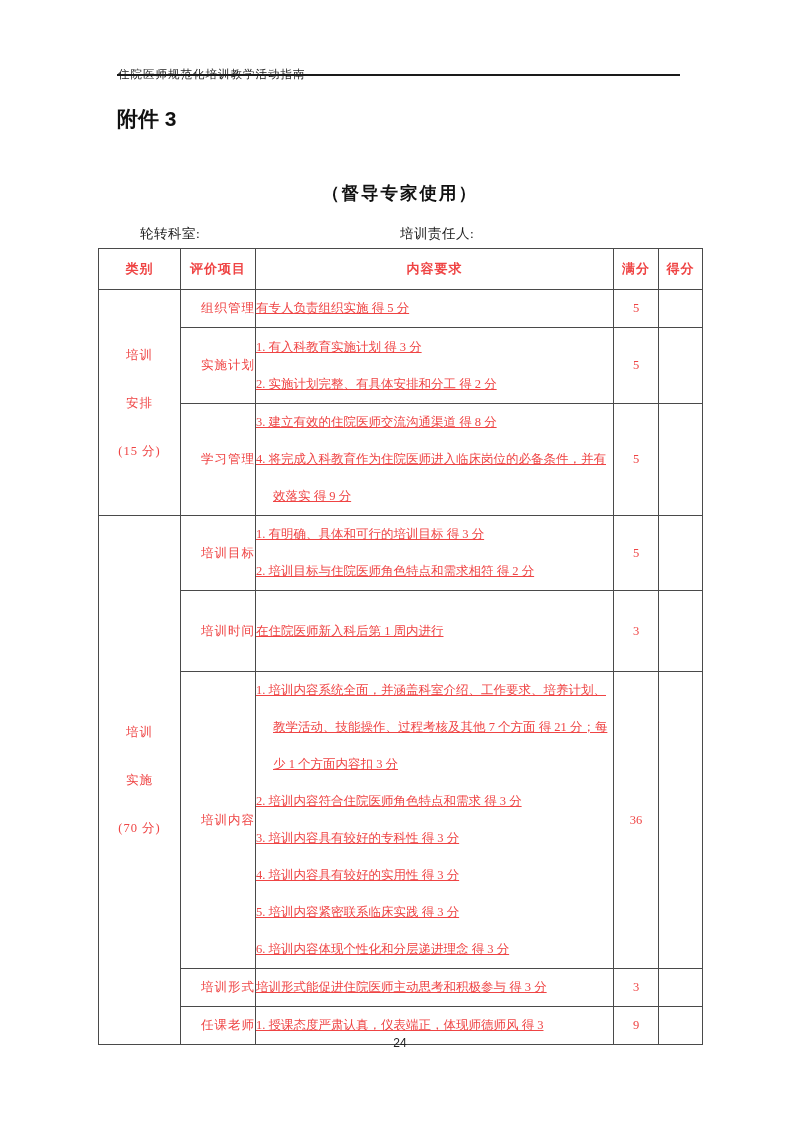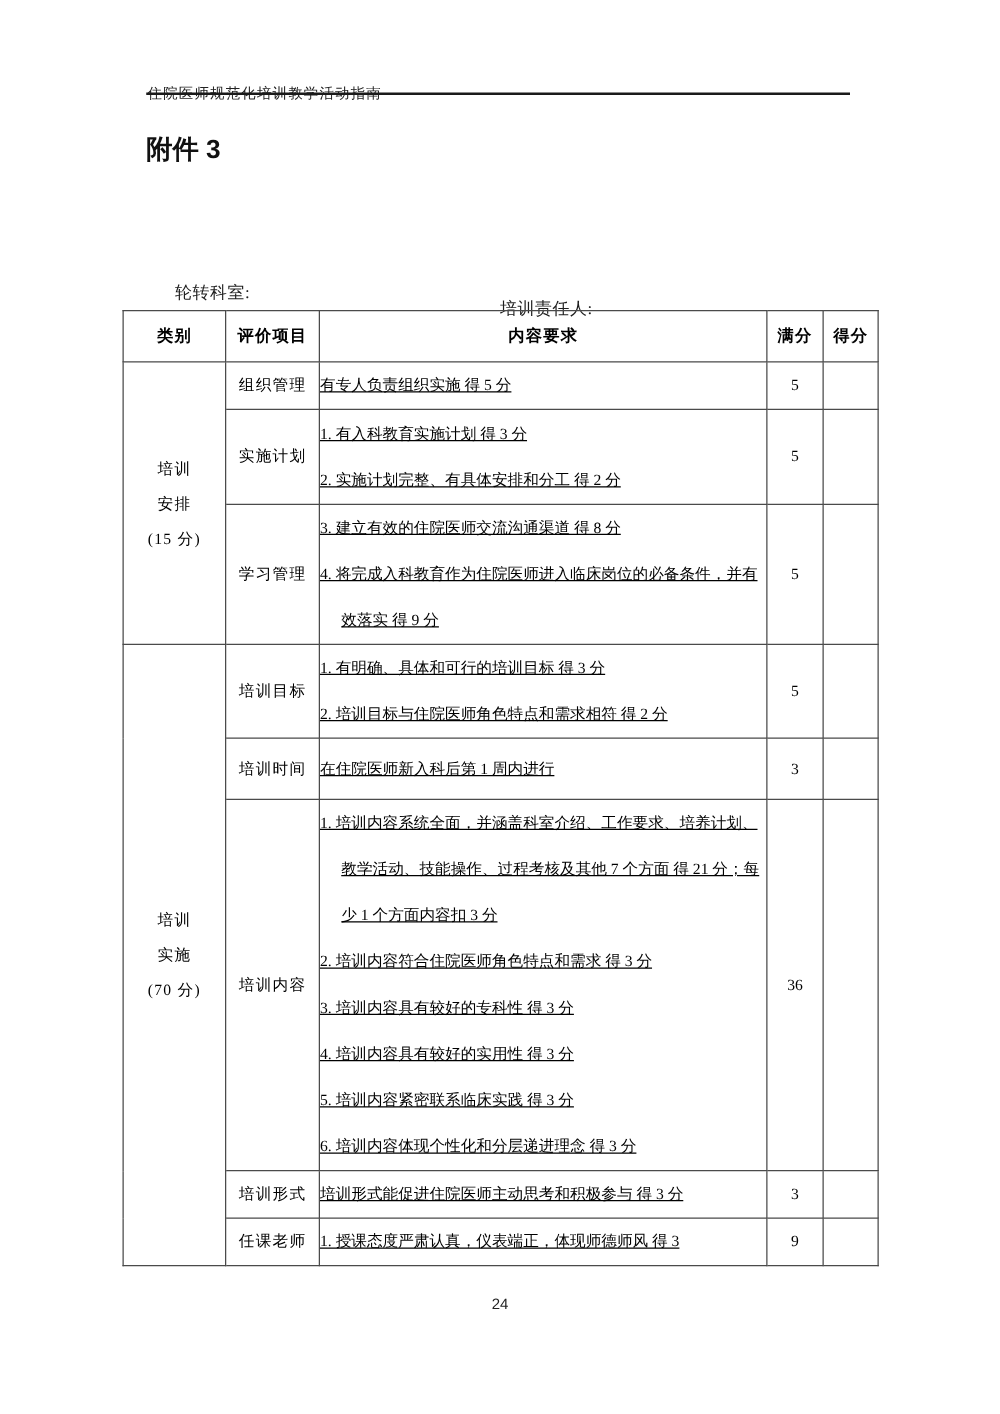--- a/index.html
+++ b/index.html
@@ -29,71 +29,72 @@
     text-align:center;font-size:19px;font-weight:bold;
     letter-spacing:2.5px;color:#111;
   }
   .doc-subtitle{
     position:absolute;top:181px;left:0;width:100%;
     text-align:center;font-size:17.5px;font-weight:bold;
     letter-spacing:2px;color:#111;
   }
   .field-row{position:absolute;top:225px;left:0;width:100%;font-size:13.5px;}
   .field-rotation{position:absolute;left:140px;top:0;letter-spacing:0.5px;}
-  .field-trainer{position:absolute;left:400px;top:13px;letter-spacing:0.5px;}
+  .field-trainer{position:absolute;left:400px;top:0;letter-spacing:0.5px;}
 
   table.eval{
     position:absolute;top:248px;left:98px;
     width:604px;border-collapse:collapse;table-layout:fixed;
-    font-size:12.5px;color:#000000;padding-left:14px;
+    font-size:12.5px;color:#ef4444;padding-left:14px;
   }
   table.eval th,table.eval td{
     border:1px solid #4a4a4a;
     vertical-align:middle;
     padding:0;
     overflow:hidden;
   }
   table.eval th{
     font-size:13px;font-weight:bold;text-align:center;letter-spacing:1px;
   }
   td.cat{
-    text-align:center;white-space:pre-line;line-height:28px;
+    text-align:center;white-space:pre-line;line-height:48px;
     letter-spacing:1px;
   }
-  td.project{text-align:center;letter-spacing:1px;}
+  td.project{text-align:right;letter-spacing:1px;}
   td.content{text-align:left;padding:3px 8px 3px 10px;text-decoration:underline;}
   td.content .item{
     line-height:37px;
     padding-left:17px;text-indent:-17px;
   }
   td.max,td.score{text-align:center;font-size:12.5px;}
   tr.h-head{height:41px;}
   tr.h-r1{height:35px;}
   tr.h-r2{height:76px;}
   tr.h-r3{height:105px;}
   tr.h-r4{height:73px;}
-  tr.h-r5{height:49px;margin-left:13px;}
+  tr.h-r5{height:81px;margin-left:13px;}
   tr.h-r6{height:297px;}
   tr.h-r7{height:37px;}
   tr.h-r8{height:36px;}
   .page-number{
     position:absolute;top:1036px;left:0;width:100%;
     text-align:center;font-size:12px;color:#222;
     font-family:"Liberation Sans","DejaVu Sans",sans-serif;
   }
 </style>
 </head>
 <body>
 
 <div class="page">
 
   <div class="doc-header">住院医师规范化培训教学活动指南</div>
   <div class="doc-header-rule"></div>
 
   <div class="attachment">附件 3</div>
+  <div class="doc-subtitle">（督导专家使用）</div>
 
   <div class="field-row">
     <span class="field-rotation">轮转科室:</span>
     <span class="field-trainer">培训责任人:</span>
   </div>
 
   <table class="eval">
     <colgroup>
       <col style="width:82px">
         <col style="width:75px">

